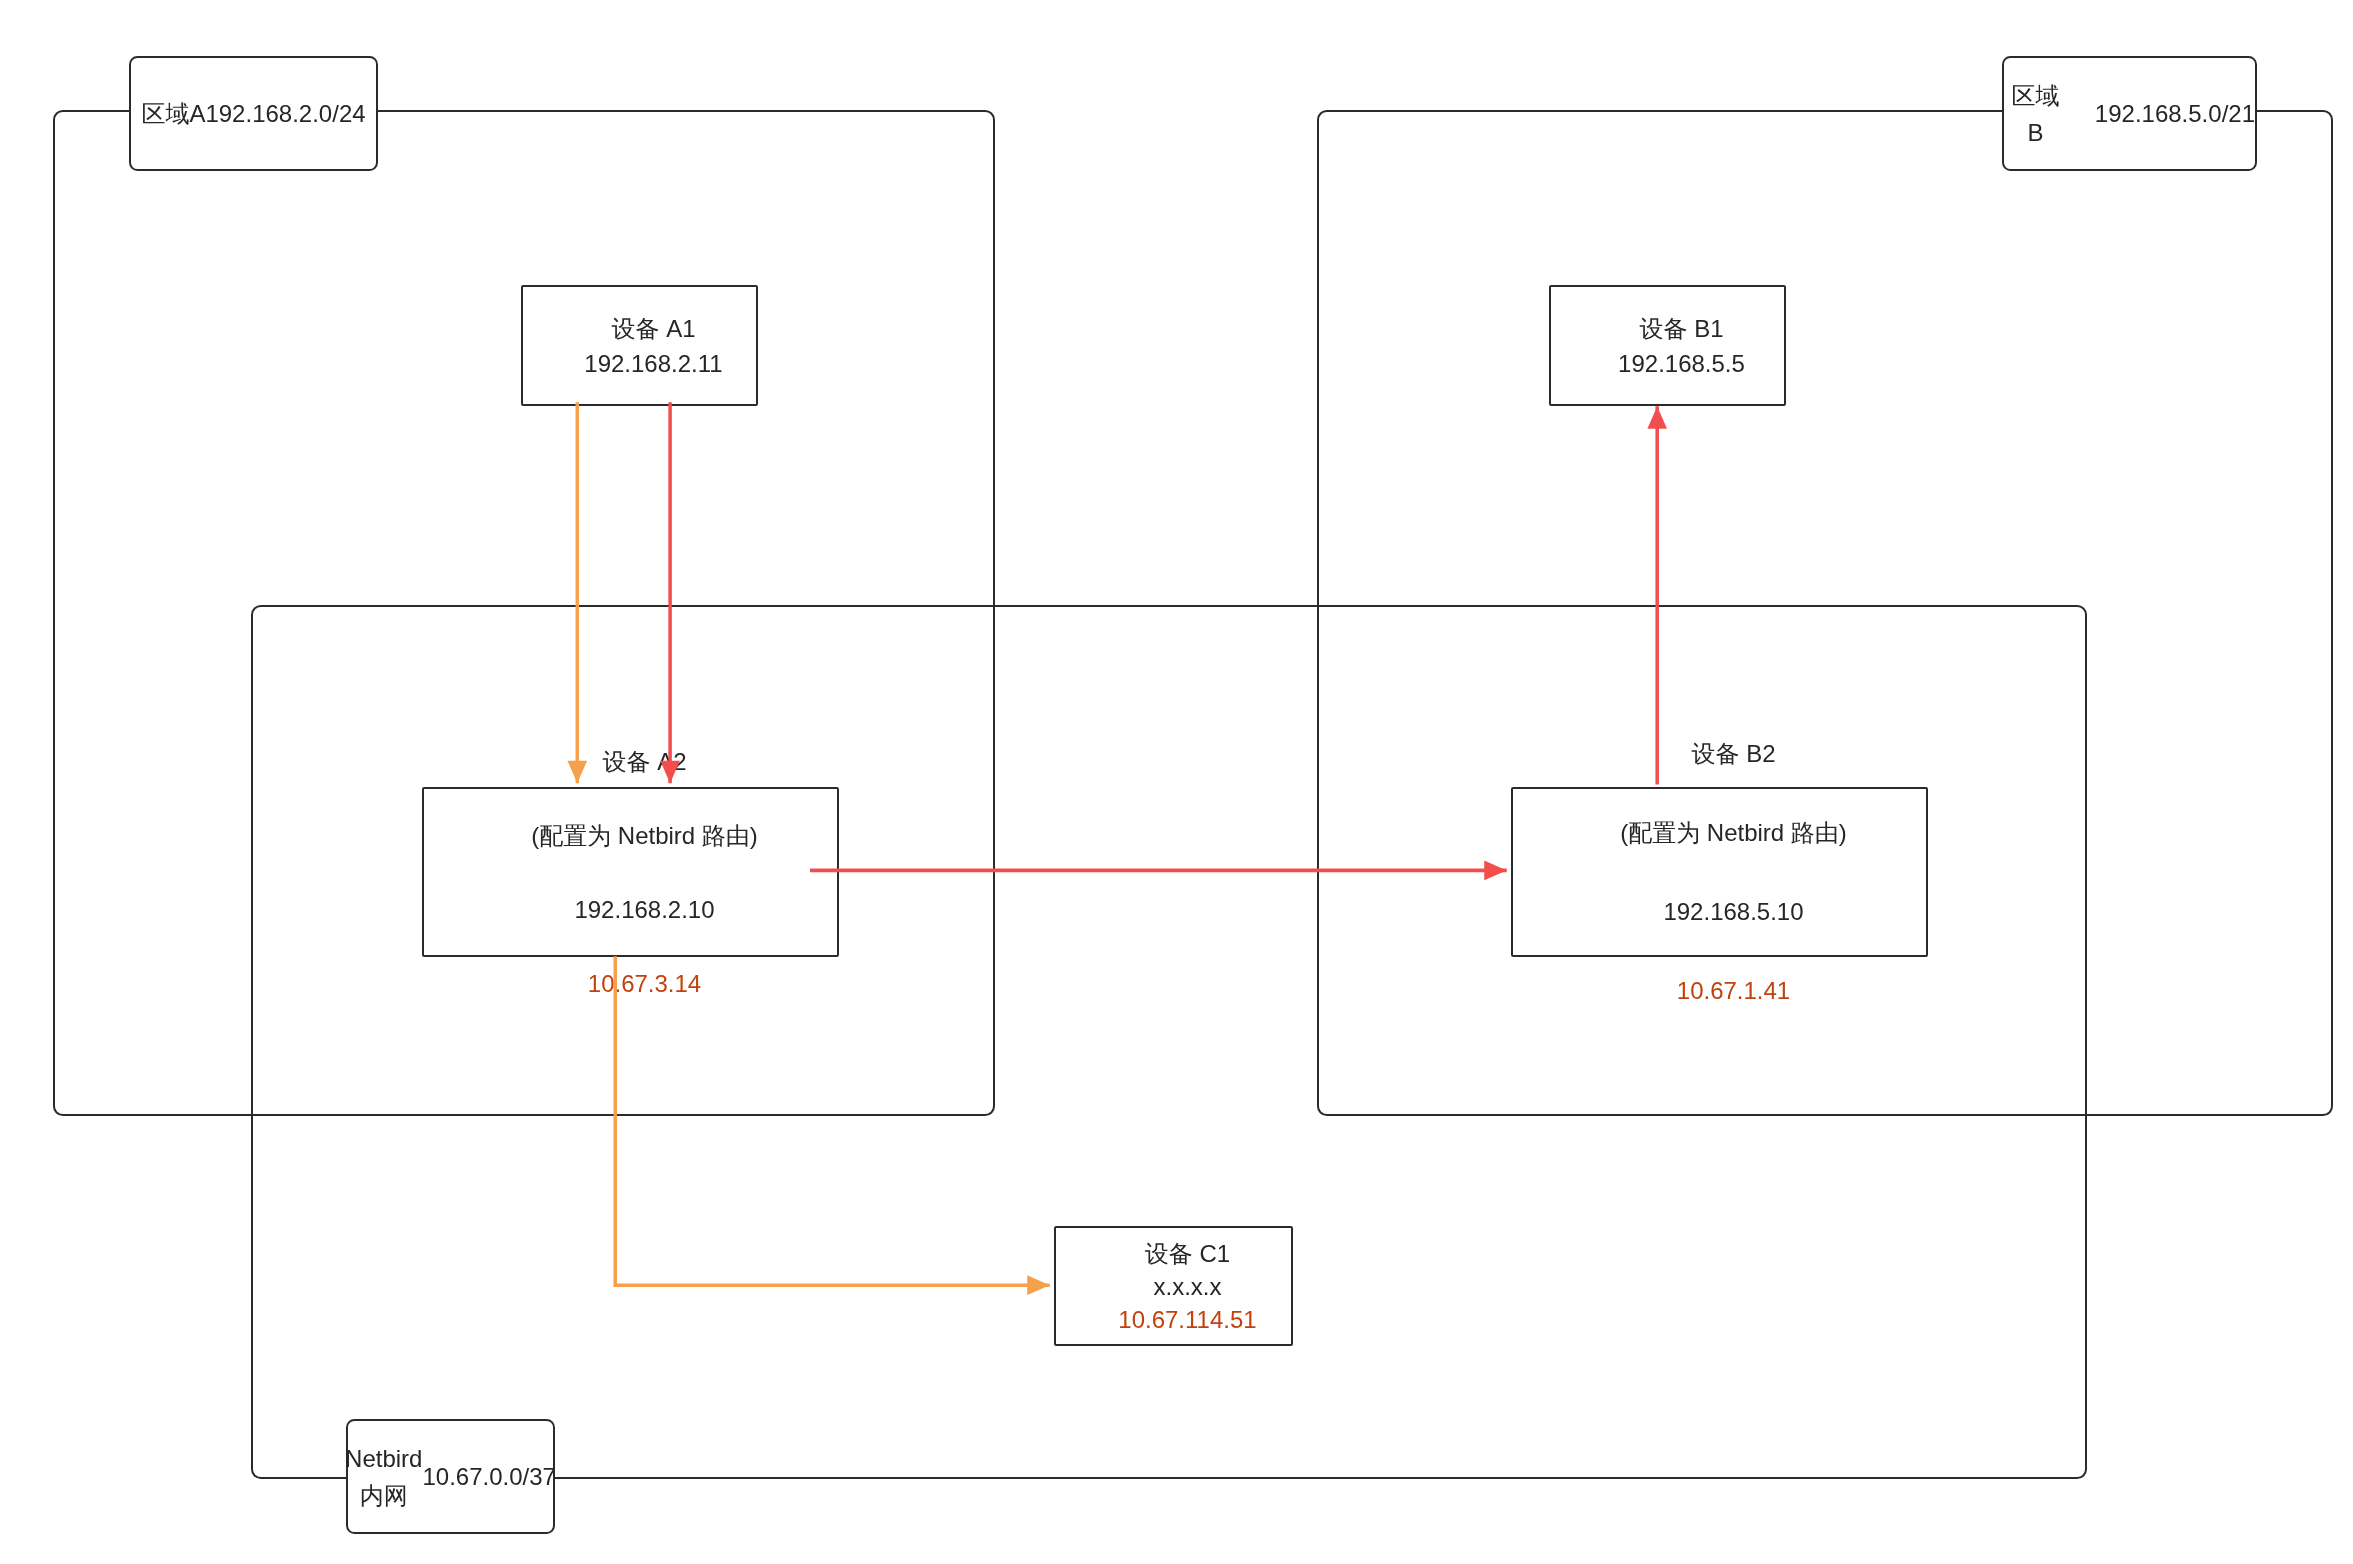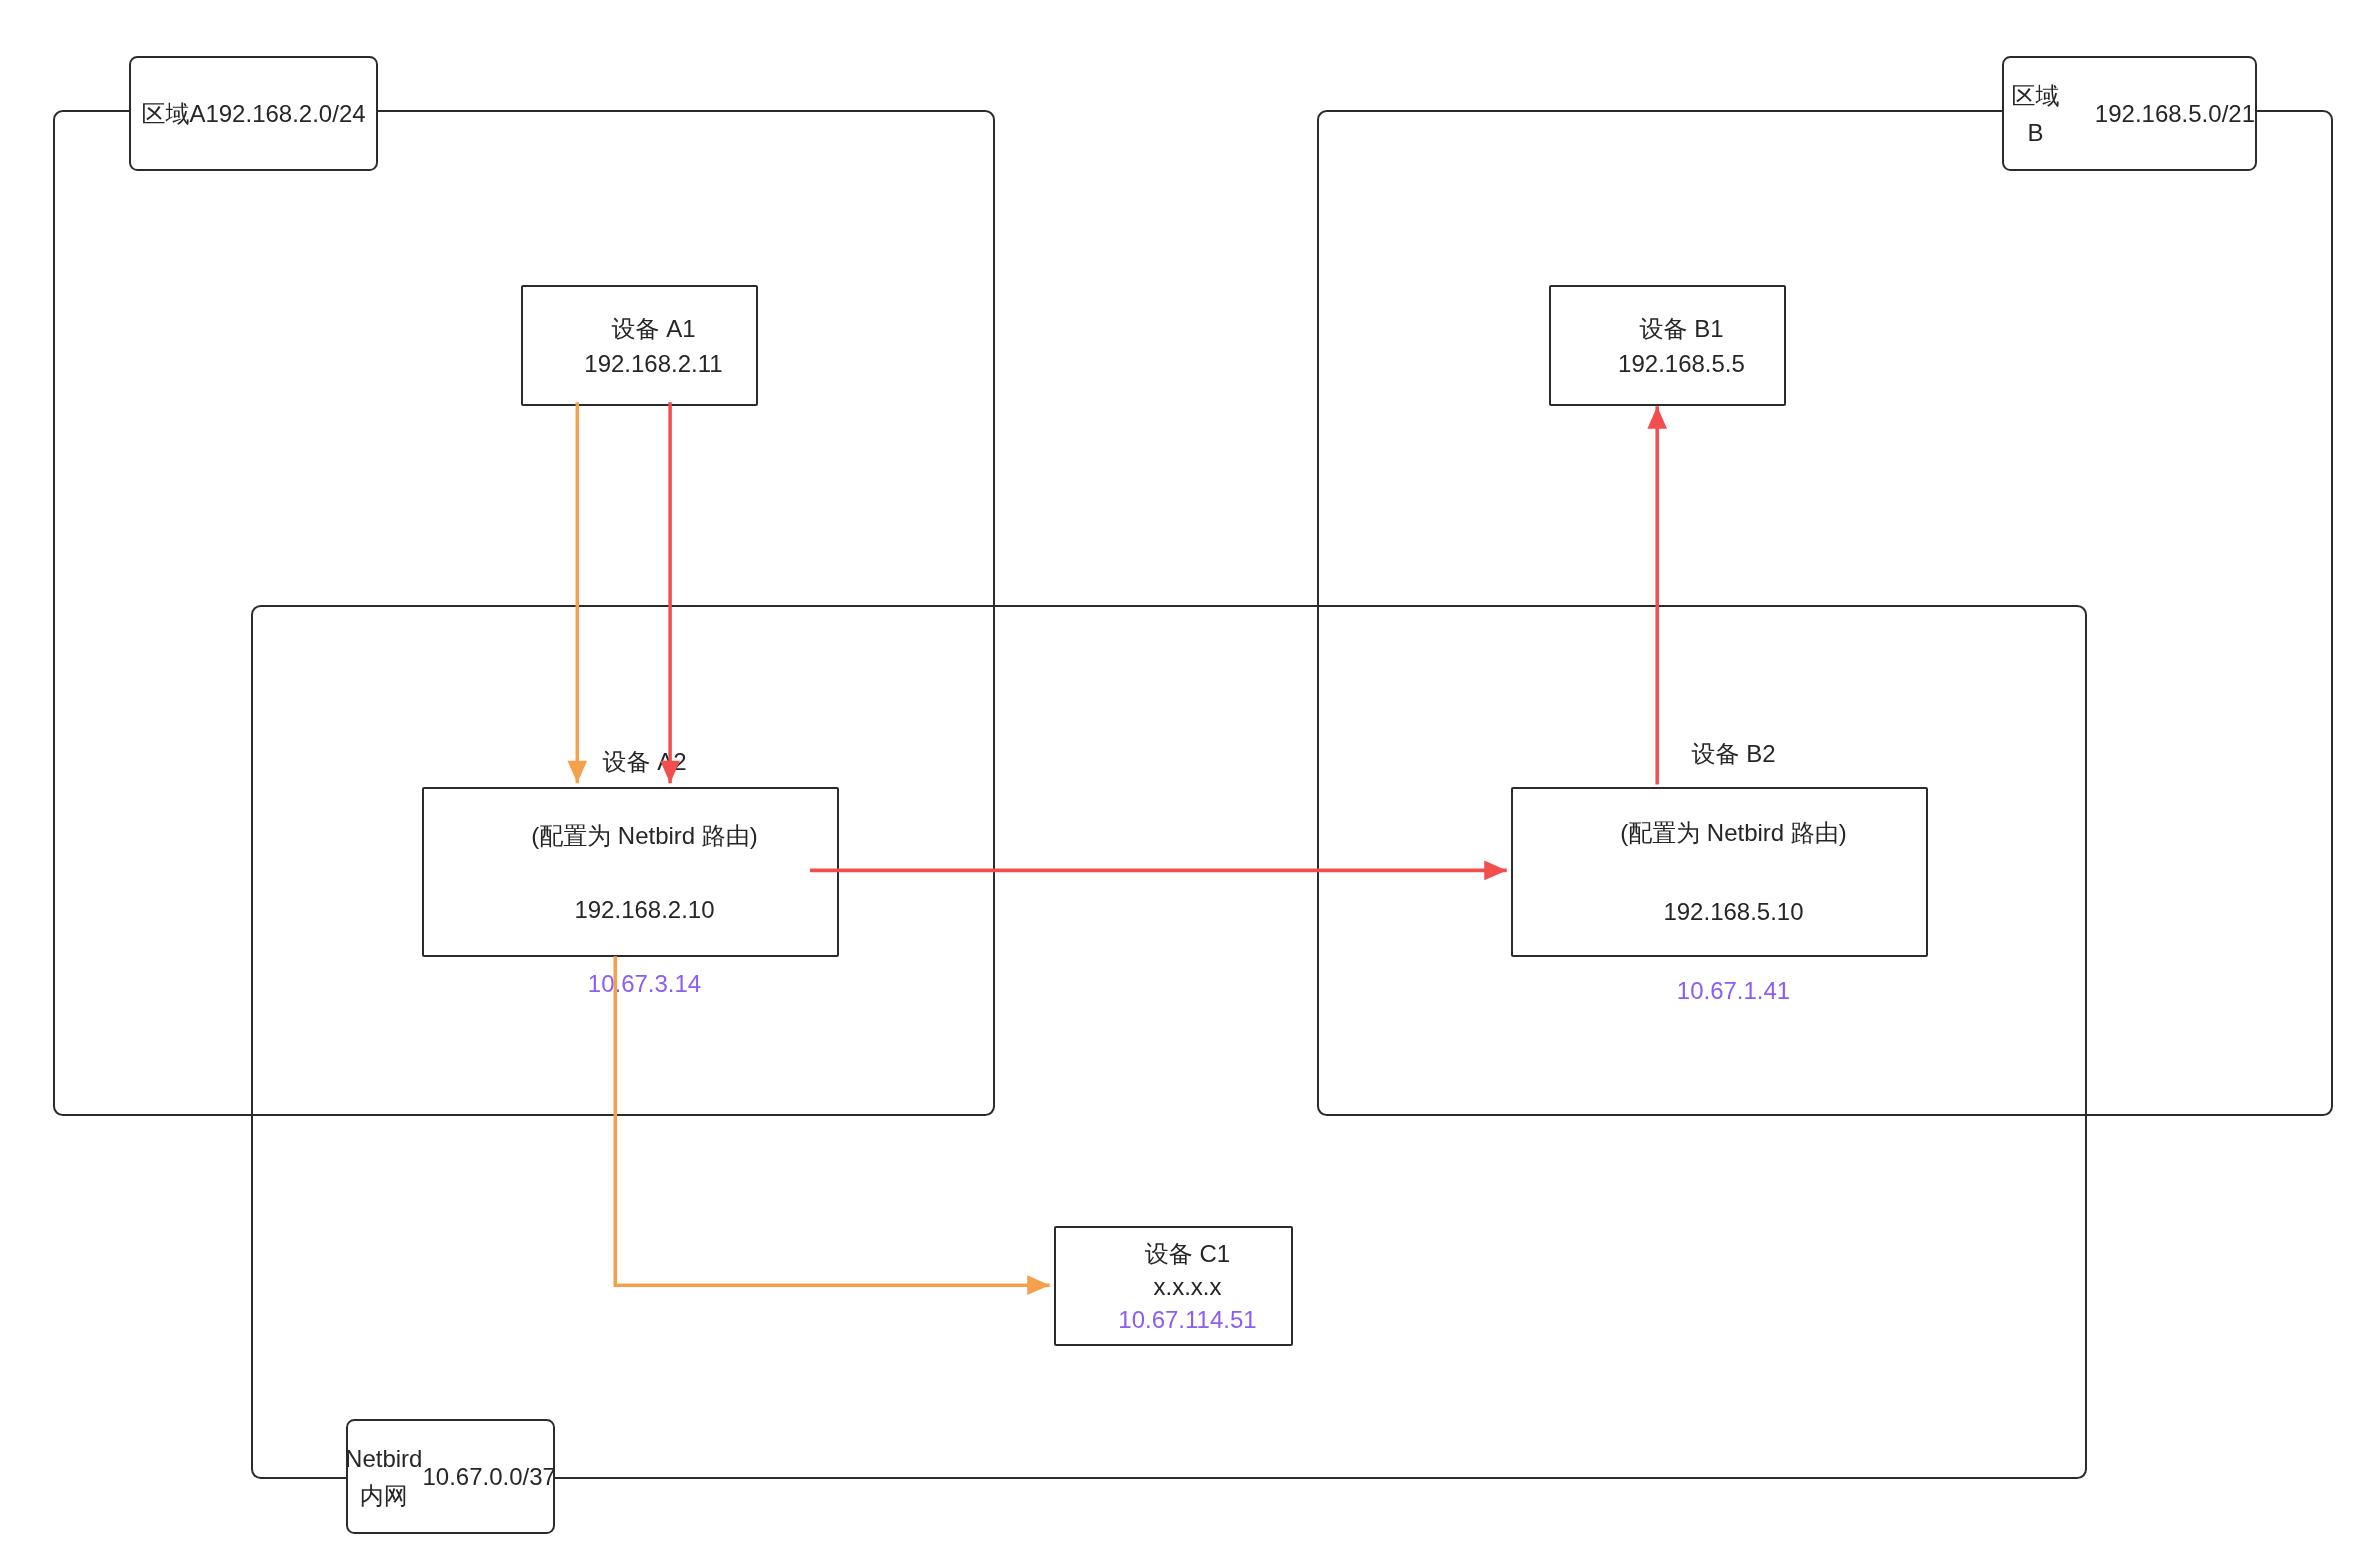--- a/index.html
+++ b/index.html
@@ -60,21 +60,21 @@
     line-height: 35px;
     z-index: 2;
     padding-left: 28px;
   }
   .node-a1 { left: 521px;  top: 285px;  width: 205px; height: 117px; }
   .node-b1 { left: 1549px; top: 285px;  width: 205px; height: 117px; text-align: center; }
   .node-a2 { left: 422px;  top: 787px; width: 385px; height: 166px; gap: 39px; }
   .node-b2 { left: 1511px; top: 787px; width: 385px; height: 166px; gap: 44px; }
   .node-c1 { left: 1054px; top: 1226px; width: 207px; height: 116px; line-height: 33px; }
 
-  .netbird-ip { color: #8b5cf6; }
+  .netbird-ip { color: #c2410c; }
 
   
   .edges {
     position: absolute;
     left: 0;
     top: 0;
     width: 2354px;
     height: 1565px;
     z-index: 4;
     pointer-events: none;

